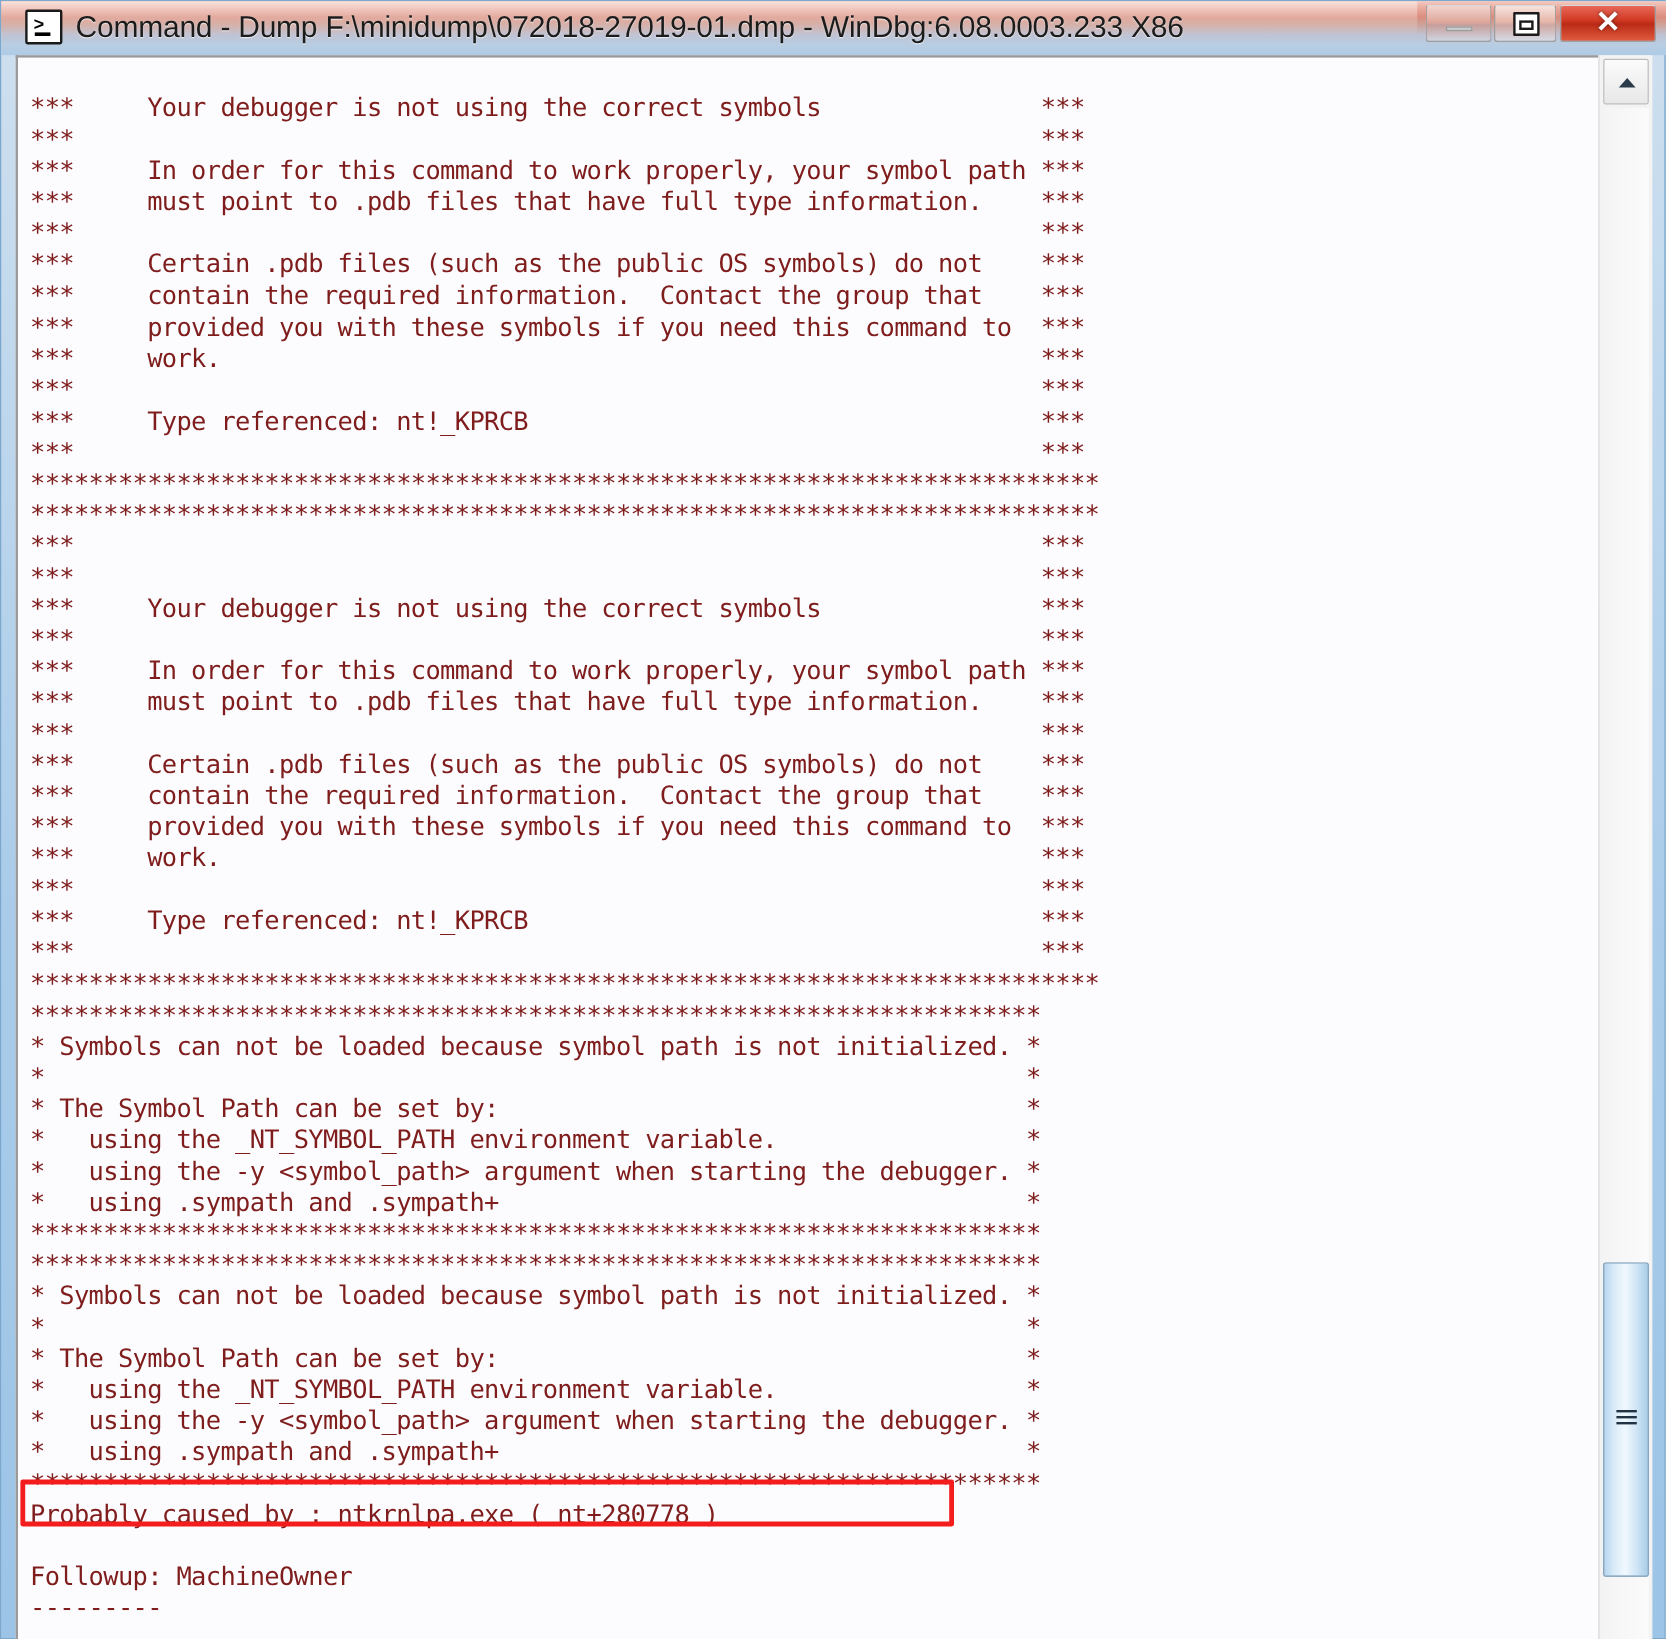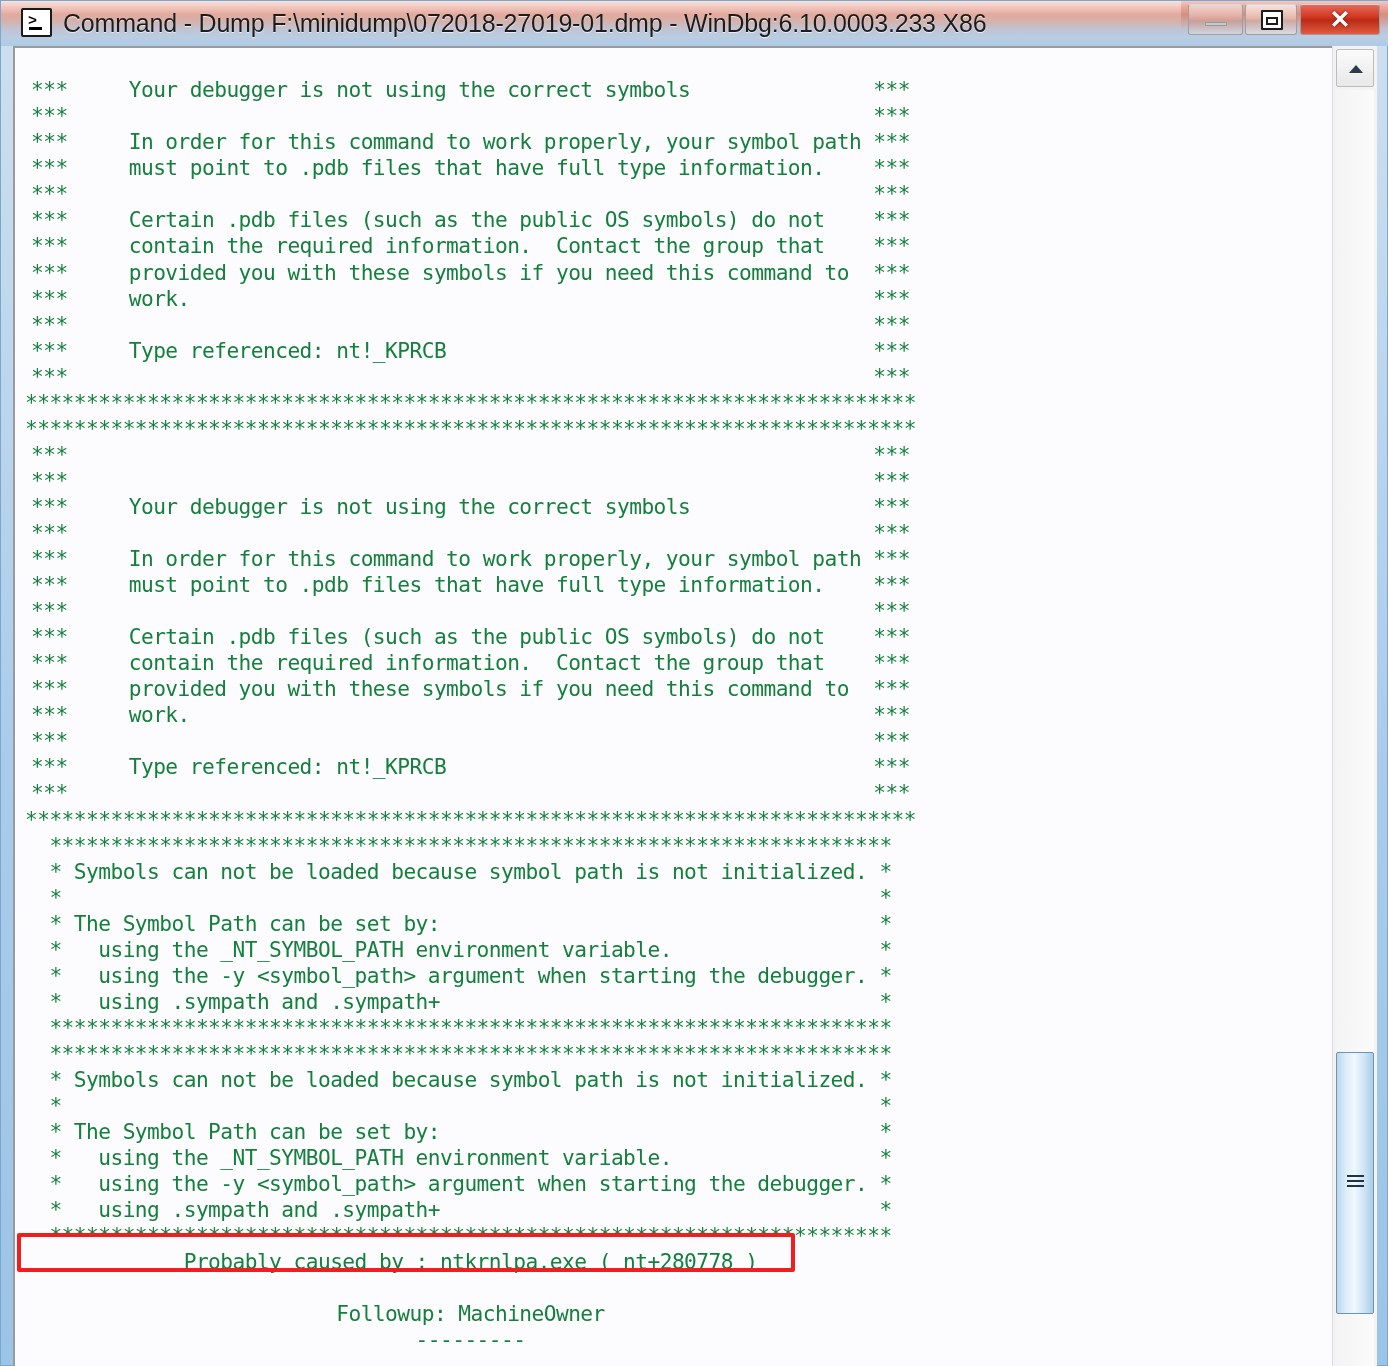--- a/index.html
+++ b/index.html
@@ -74,23 +74,22 @@
     position:absolute;left:0;top:0;width:1319px;height:1321px;
     background:#fcfcfe;
     border-top:2px solid #9a9a9a;border-left:2px solid #9a9a9a;
     box-sizing:border-box;overflow:hidden;
   }
   #console{
     position:absolute;left:10px;top:8px;
     font-family:"DejaVu Sans Mono","Liberation Mono",monospace;
     font-size:21.2px;line-height:26.05px;
     letter-spacing:-0.55px;
-    color:#15803d;
+    color:#7f1d1d;
     white-space:pre;
-    text-align:center;
   }
   
   #scrollbar{
     position:absolute;left:1319px;top:0;width:45px;height:1321px;
     background:#f3f3f3;border-left:1px solid #dcdcdc;box-sizing:border-box;
   }
   #sb-up{
     position:absolute;left:3px;top:3px;width:38px;height:38px;
     background:linear-gradient(180deg,#fbfbfb,#e8e8e8);
     border:1px solid #bcbcbc;box-sizing:border-box;border-radius:2px;
@@ -123,21 +122,21 @@
 </head>
 <body>
 
 <div id="window">
 
   <div id="titlebar">
     <div id="app-icon">
       <span class="chev">&gt;</span>
       <span class="bar"></span>
     </div>
-    <div id="title-text">Command - Dump F:\minidump\072018-27019-01.dmp - WinDbg:6.10.0003.233 X86</div>
+    <div id="title-text">Command - Dump F:\minidump\072018-27019-01.dmp - WinDbg:6.08.0003.233 X86</div>
 
     <div class="winbtn" id="btn-min">
       <span class="glyph"></span>
     </div>
     <div class="winbtn" id="btn-max">
       <span class="glyph"></span>
     </div>
     <div class="winbtn" id="btn-close">
       <span class="glyph">✕</span>
     </div>

